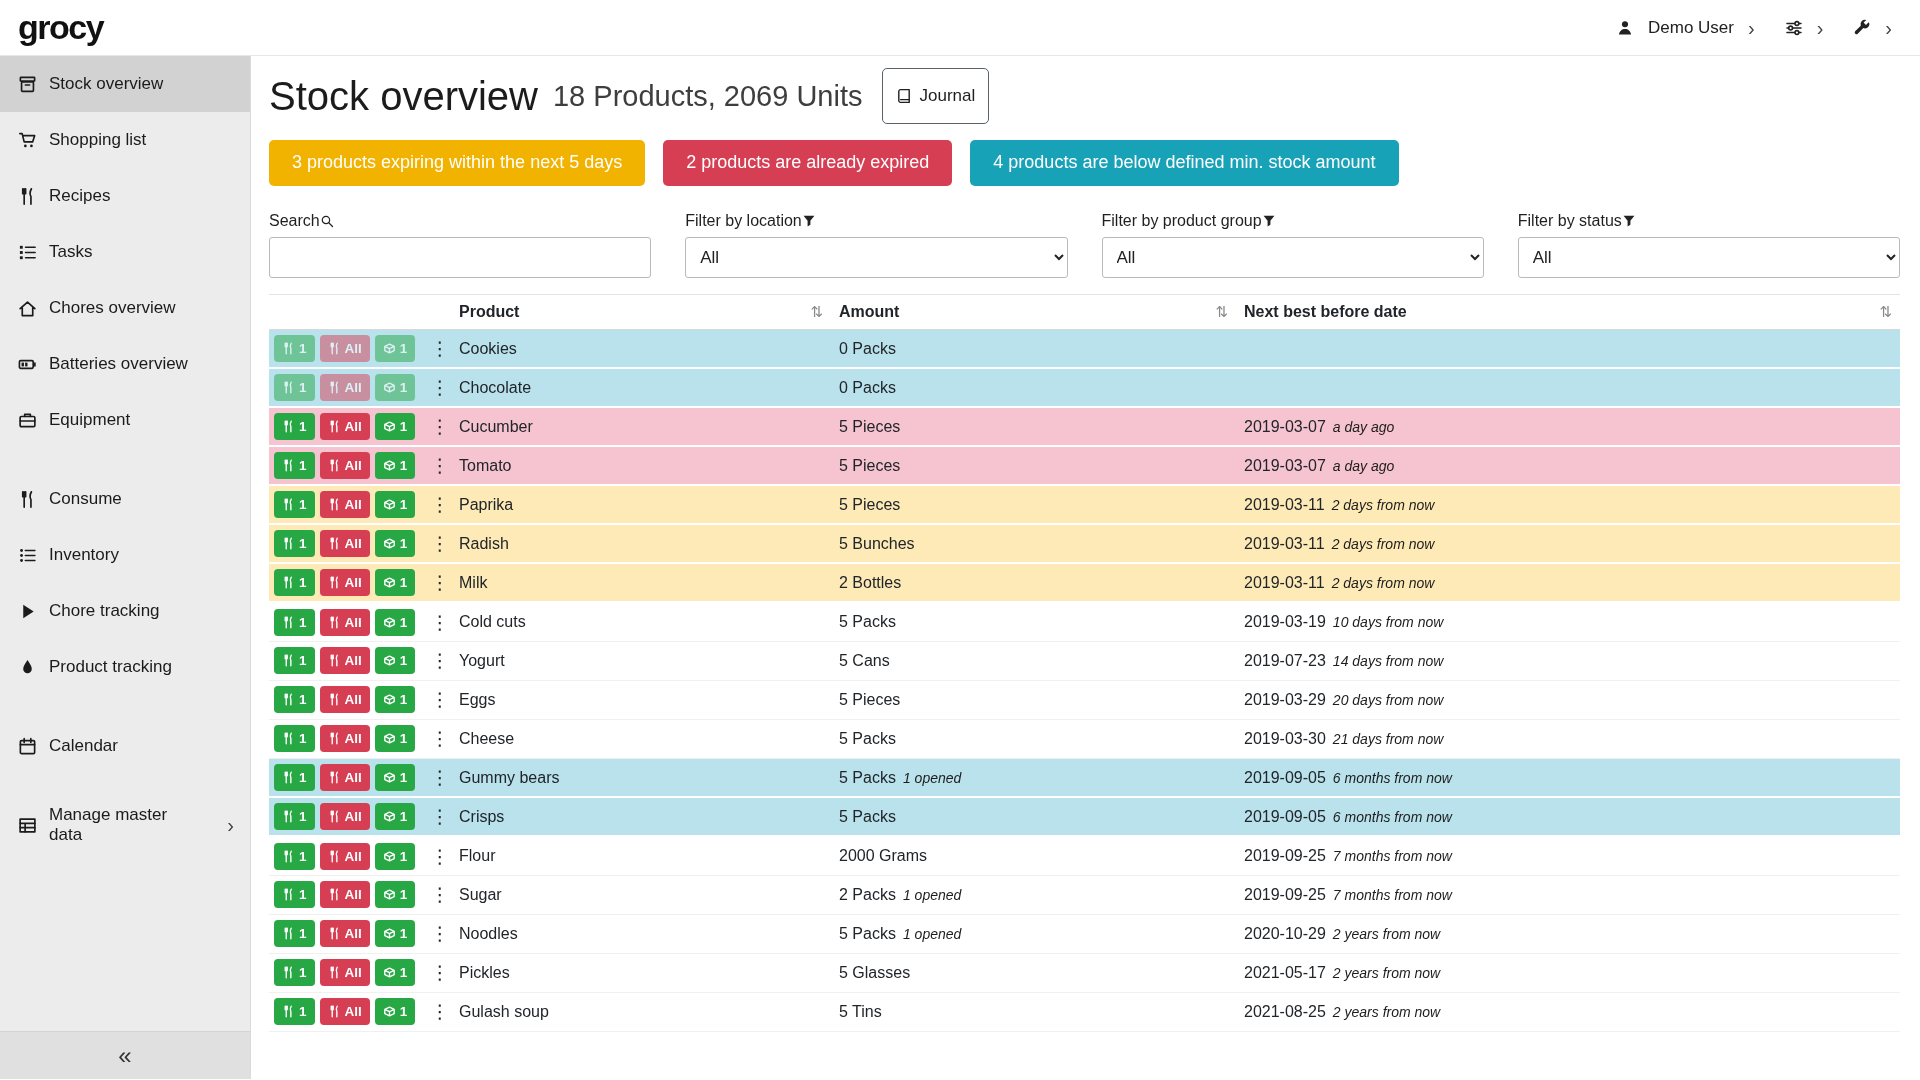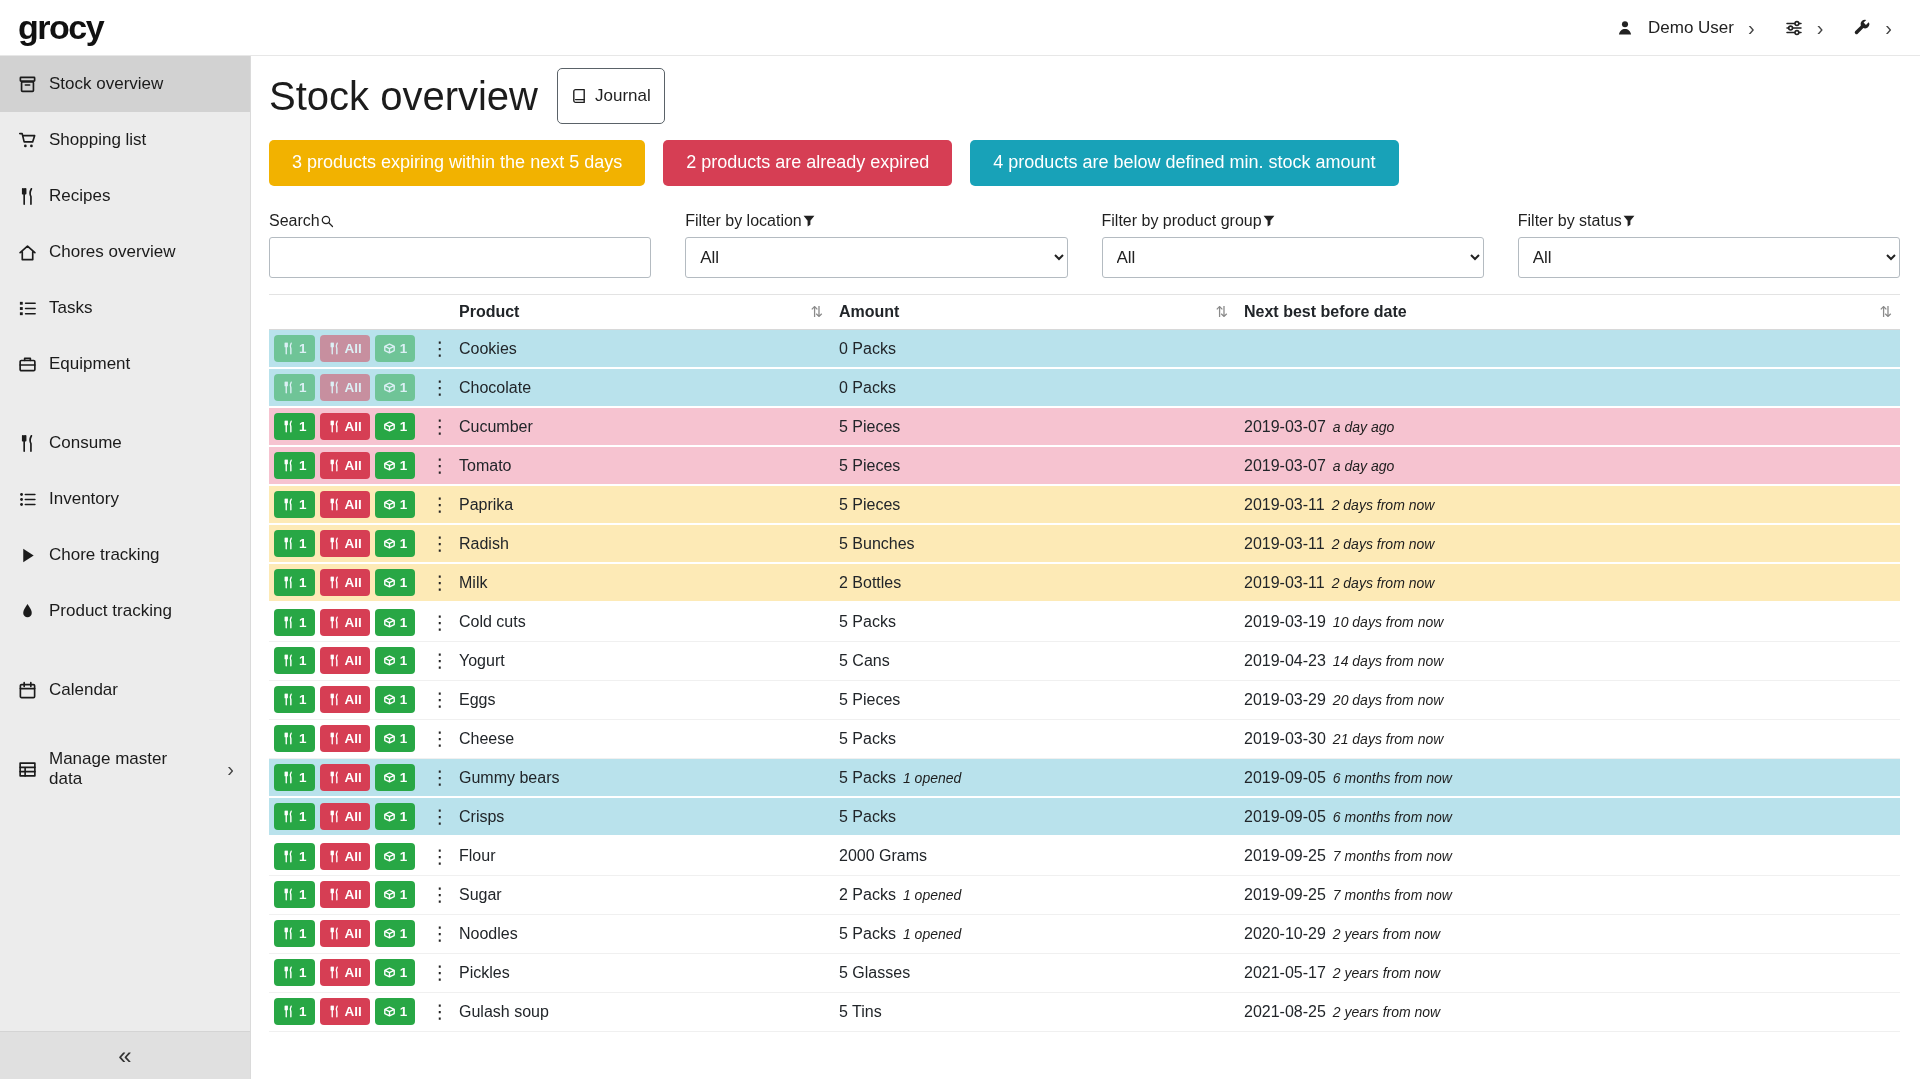--- a/index.html
+++ b/index.html
@@ -167,39 +167,50 @@
       <span class="ico">
           <svg viewBox="0 0 16 16">
             <path d="M4 1.5v4.2M6.4 1.5v4.2M5.2 1.5v13M3.9 5.7h2.5M11.3 1.5c-1.3 2.3-1.5 4.6-.4 6.6v6.4"></path>
           </svg>
         </span>
       <span>Recipes</span>
     </div>
     <div class="nav-item">
       <span class="ico">
           <svg viewBox="0 0 16 16">
-            <path d="M1.8 8.2 8 2.6l6.2 5.6M3.6 7.2V14h8.8V7.2"></path>
-          </svg>
-        </span>
-      <span>Chores overview</span>
-    </div>
-    <div class="nav-item">
-      <span class="ico">
-          <svg viewBox="0 0 16 16">
             <path d="M6.4 3.6h8M6.4 8h8M6.4 12.4h8"></path>
             <rect class="f" x="1.6" y="2.4" width="2.4" height="2.4"></rect>
             <rect class="f" x="1.6" y="6.8" width="2.4" height="2.4"></rect>
             <rect class="f" x="1.6" y="11.2" width="2.4" height="2.4"></rect>
           </svg>
         </span>
       <span>Tasks</span>
     </div>
     <div class="nav-item">
       <span class="ico">
           <svg viewBox="0 0 16 16">
+            <path d="M1.8 8.2 8 2.6l6.2 5.6M3.6 7.2V14h8.8V7.2"></path>
+          </svg>
+        </span>
+      <span>Chores overview</span>
+    </div>
+    <div class="nav-item">
+      <span class="ico">
+          <svg viewBox="0 0 16 16">
+            <rect x="1.2" y="4.8" width="11.6" height="6.4" rx="1"></rect>
+            <path d="M14.2 6.8v2.4"></path>
+            <rect class="f" x="3" y="6.4" width="2" height="3.2"></rect>
+            <rect class="f" x="6" y="6.4" width="2" height="3.2"></rect>
+          </svg>
+        </span>
+      <span>Batteries overview</span>
+    </div>
+    <div class="nav-item">
+      <span class="ico">
+          <svg viewBox="0 0 16 16">
             <rect x="1.8" y="4.6" width="12.4" height="8.6" rx="1"></rect>
             <path d="M5.6 4.6V2.8h4.8v1.8M1.8 8.4h12.4"></path>
           </svg>
         </span>
       <span>Equipment</span>
     </div>
 
     <div class="nav-gap"></div>
 
     <div class="nav-item">
@@ -264,20 +275,21 @@
       <span class="chev">›</span>
     </div>
 
     <div class="sidebar-footer">«</div>
   </aside>
 
   <main class="main">
 
     <div class="page-head">
       <h1>Stock overview</h1>
+      <span class="subtitle">18 Products, 2069 Units</span>
       <button class="btn-journal">
         <span class="ico">
             <svg viewBox="0 0 16 16">
               <path d="M4.6 1.6h8.6v12.8H4.6A1.8 1.8 0 0 1 2.8 12.6V3.4a1.8 1.8 0 0 1 1.8-1.8z"></path>
               <path d="M4.6 11.6h8.6"></path>
             </svg>
           </span>
         <span>Journal</span>
       </button>
     </div>
@@ -673,21 +685,21 @@
                         <path d="M2.2 5.4 8 2.6l5.8 2.8M2.2 5.4v5.2L8 13.4l5.8-2.8V5.4M2.2 5.4 8 8.2l5.8-2.8M8 8.2v5.2"></path>
                       </svg>
                     </span>
           <span>1</span>
         </button>
         <button class="dots">⋮</button>
       </div>
     </td>
     <td class="c-product"><span>Yogurt</span></td>
     <td class="c-amount"><span>5 Cans</span><span class="note"></span></td>
-    <td class="c-date"><span>2019-04-23</span><span class="note">14 days from now</span></td>
+    <td class="c-date"><span>2019-07-23</span><span class="note">14 days from now</span></td>
   </tr>
 
   <tr class="row-none">
     <td class="c-actions">
       <div class="actions">
         <button class="rbtn green">
           <span class="ico">
                       <svg viewBox="0 0 16 16">
                         <path d="M4 1.5v4.2M6.4 1.5v4.2M5.2 1.5v13M3.9 5.7h2.5M11.3 1.5c-1.3 2.3-1.5 4.6-.4 6.6v6.4"></path>
                       </svg>

